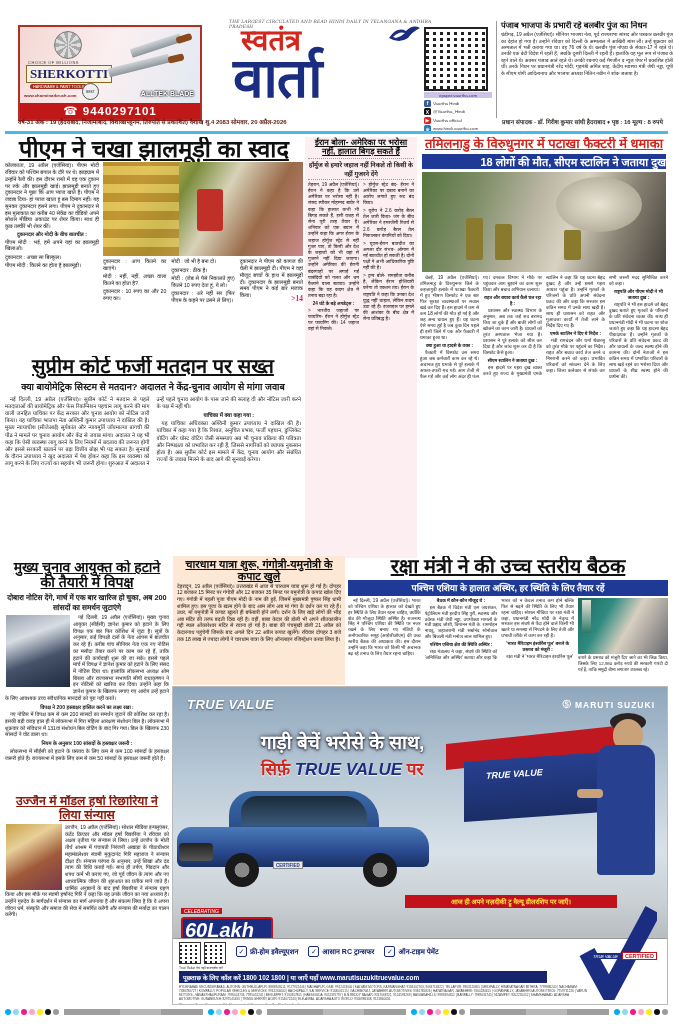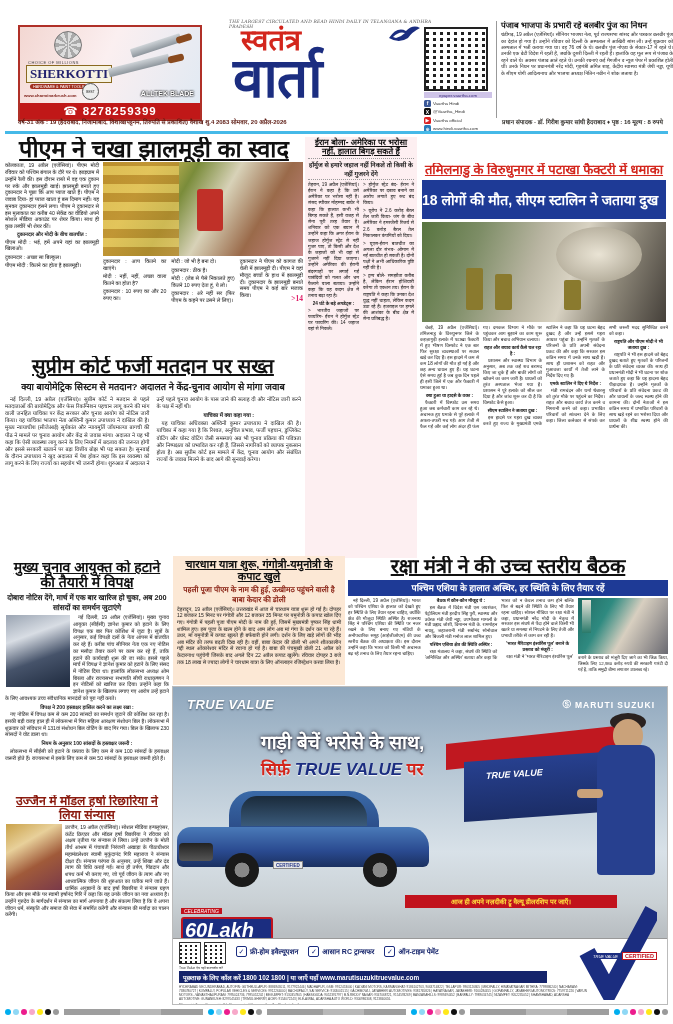--- a/index.html
+++ b/index.html
@@ -67,23 +67,23 @@
   .pm-photo .shelf{position:absolute;left:0;top:0;width:38%;height:100%;
      background:repeating-linear-gradient(0deg,#b88a2a 0 9px,#e2c45a 9px 18px);opacity:.8;}
   .pm-dialogue{column-count:3;column-gap:5px;font-size:5.2px;line-height:1.3;margin-top:2px;text-align:justify;}
   .pm-more{position:absolute;right:0;bottom:0;font-size:7.5px;font-weight:800;color:#e0216a;font-family:Liberation Serif, serif;}
 
   .iran{left:305px;top:137px;width:112px;height:421px;background:#fdeff1;padding:2px 3px;overflow:hidden;box-sizing:border-box;}
   .iran-headline{font-size:8.2px;}
   .iran-subhead{font-size:6.4px;font-weight:bold;text-align:center;margin:1.5px 0;border-top:1px dotted #999;border-bottom:1px dotted #999;padding:1px 0;}
   .iran-body{column-count:2;column-gap:4px;font-size:4.7px;line-height:1.32;}
 
-  .tn{left:420px;top:137px;width:248px;height:421px;overflow:hidden;margin-top:26px;}
+  .tn{left:420px;top:137px;width:248px;height:421px;overflow:hidden;}
   .tn-headline{font-size:13px;color:#d3261d;}
-  .tn-strip{margin:3px 2px;background:#1e3a96;color:#fff;font-size:14px;font-weight:800;text-align:left;padding:10px 0;}
+  .tn-strip{margin:3px 2px;background:#1e3a96;color:#fff;font-size:11px;font-weight:800;text-align:right;padding:0 0;}
   .tn-photo{height:100px;margin:0 2px;background:linear-gradient(110deg,#57743f 0%,#7d8d66 22%,#b9b5a2 45%,#d8d2c2 60%,#8a8476 78%,#45403a 100%);}
   .tn-photo .smoke{position:absolute;right:10%;top:5%;width:35%;height:55%;background:radial-gradient(#efe9da,#b9b2a0 70%,transparent 75%);opacity:.9;border-radius:50%;}
   .tn-photo .ff{position:absolute;width:7%;height:42%;background:#8a7a2e;bottom:12%;border-radius:2px;}
   .tn-body{column-count:4;column-gap:4px;font-size:4.6px;line-height:1.3;margin-top:3px;height:292px;text-align:justify;}
 
   .sc{left:5px;top:356px;width:296px;height:200px;overflow:hidden;}
   .sc-headline{font-size:20px;}
   .sc-subhead{font-size:9.3px;font-weight:bold;text-align:center;margin:2.5px 0;}
   .sc-body{column-count:2;column-gap:7px;font-size:5.4px;line-height:1.33;text-align:justify;}
 
@@ -181,21 +181,21 @@
     <div class="sk-tag1">CHOICE OF MILLIONS</div>
     <div class="sk-brand">SHERKOTTI</div>
     <div class="sk-tag2">HARDWARE &amp; PAINT TOOLS</div>
     <div class="sk-scraper" style="right:18px;top:14px;transform:rotate(-18deg);"></div>
     <div class="sk-handle" style="right:8px;top:8px;transform:rotate(-18deg);"></div>
     <div class="sk-scraper" style="right:30px;top:34px;transform:rotate(-14deg);width:62px;"></div>
     <div class="sk-handle" style="right:16px;top:28px;transform:rotate(-14deg);"></div>
     <div class="sk-seal">BEST</div>
     <div class="sk-site">www.charminarbrush.com</div>
     <div class="sk-product">ALLTEK BLADE</div>
-    <div class="sk-phone"><span>☎</span> <span>8278259399</span></div>
+    <div class="sk-phone"><span>☎</span> <span>9440297101</span></div>
   </div>
 
   <div class="abs tagline">THE LARGEST CIRCULATED AND READ HINDI DAILY IN TELANGANA &amp; ANDHRA PRADESH</div>
 
   <div class="abs logo">
     <span class="logo-red">स्वतंत्र</span>
     <span class="logo-blue">वार्ता</span>
     <span class="dove">
       <svg width="36" height="22" viewBox="0 0 36 22">
           <path d="M2 15 Q10 3 19 8 Q26 1 33 5 Q25 9 21 15 Q12 21 2 15 Z" fill="#1b2d80"></path>
@@ -326,21 +326,20 @@
         <p class="sec-text">नई दिल्ली, 19 अप्रैल (एजेंसियां)। मुख्य चुनाव आयुक्त (सीईसी) ज्ञानेश कुमार को हटाने के लिए विपक्ष एक बार फिर कोशिश में जुटा है। सूत्रों के अनुसार, कई विपक्षी दलों के नेता आपस में बातचीत कर रहे हैं। करीब पांच सीनियर नेता एक नए नोटिस का मसौदा तैयार करने पर काम कर रहे हैं, ताकि हटाने की कार्यवाही शुरू की जा सके। इससे पहले मार्च में विपक्ष ने ज्ञानेश कुमार को हटाने के लिए संसद में नोटिस दिया था। हालांकि लोकसभा अध्यक्ष ओम बिरला और राज्यसभा सभापति सीपी राधाकृष्णन ने इन नोटिसों को खारिज कर दिया। उन्होंने कहा कि ज्ञानेश कुमार के खिलाफ लगाए गए आरोप उन्हें हटाने के लिए आवश्यक उच्च संवैधानिक मानदंडों को पूरा नहीं करते।</p>
         <div class="sec-head">विपक्ष ने 200 हस्ताक्षर हासिल करने का लक्ष्य रखा :</div>
         <p class="sec-text">नए नोटिस में विपक्ष कम से कम 200 सांसदों का समर्थन जुटाने की कोशिश कर रहा है। इसकी बड़ी वजह हाल ही में लोकसभा में गिरा महिला आरक्षण संशोधन बिल है। लोकसभा में शुक्रवार को संविधान में 131वां संशोधन बिल वोटिंग के बाद गिर गया। बिल के खिलाफ 230 सांसदों ने वोट डाला था।</p>
         <div class="sec-head">नियम के अनुसार 100 सांसदों के हस्ताक्षर जरूरी :</div>
         <p class="sec-text">लोकसभा में सीईसी को हटाने के प्रस्ताव के लिए कम से कम 100 सांसदों के हस्ताक्षर जरूरी होते हैं। राज्यसभा में इसके लिए कम से कम 50 सांसदों के हस्ताक्षर जरूरी होते हैं।</p>
       </div>
   </div>
 
   <div class="abs cd">
     <div class="headline cd-headline">चारधाम यात्रा शुरू, गंगोत्री-यमुनोत्री के कपाट खुले</div>
-    <div class="cd-subhead">पहली पूजा पीएम के नाम की हुई, ऊखीमठ पहुंचने वाली है बाबा केदार की डोली</div>
     <div class="cd-body just">देहरादून, 19 अप्रैल (एजेंसियां)। उत्तराखंड में आज से चारधाम यात्रा शुरू हो गई है। दोपहर 12 बजकर 15 मिनट पर गंगोत्री और 12 बजकर 35 मिनट पर यमुनोत्री के कपाट खोल दिए गए। गंगोत्री में पहली पूजा पीएम मोदी के नाम की हुई, जिसमें मुख्यमंत्री पुष्कर सिंह धामी शामिल हुए। इस पूजा के खत्म होने के बाद आम लोग अब मां गंगा के दर्शन कर पा रहे हैं। उधर, मां यमुनोत्री में कपाट खुलते ही बर्फबारी होने लगी। दर्शन के लिए खड़े लोगों की भीड़ अब मंदिर की तरफ बढ़ती दिख रही है। वहीं, बाबा केदार की डोली भी अपने शीतकालीन गद्दी स्थल ओंकारेश्वर मंदिर से रवाना हो गई है। बाबा की पंचमुखी डोली 21 अप्रैल को केदारनाथ पहुंचेगी जिसके बाद अगले दिन 22 अप्रैल कपाट खुलेंगे। रविवार दोपहर 3 बजे तक 18 लाख से ज्यादा लोगों ने चारधाम यात्रा के लिए ऑनलाइन रजिस्ट्रेशन करवा लिया है।</div>
   </div>
 
   <div class="abs def">
     <div class="headline def-headline">रक्षा मंत्री ने की उच्च स्तरीय बैठक</div>
     <div class="def-strip">पश्चिम एशिया के हालात अस्थिर, हर स्थिति के लिए तैयार रहें</div>
     <div class="def-flex">
       <div class="def-body">
           <p class="sec-text">नई दिल्ली, 19 अप्रैल (एजेंसियां)। भारत को पश्चिम एशिया के हालात को देखते हुए हर स्थिति के लिए तैयार रहना चाहिए, क्योंकि क्षेत्र की मौजूदा स्थिति अस्थिर है। राजनाथ सिंह ने पश्चिम एशिया की स्थिति पर नजर रखने के लिए बनाए गए मंत्रियों के अनौपचारिक समूह (आईजीओएम) की उच्च स्तरीय बैठक की अध्यक्षता की। इस दौरान उन्होंने कहा कि भारत को किसी भी अचानक बढ़ रहे तनाव के लिए तैयार रहना चाहिए।</p>
           <div class="sec-head">बैठक में कौन-कौन मौजूद थे :</div>

